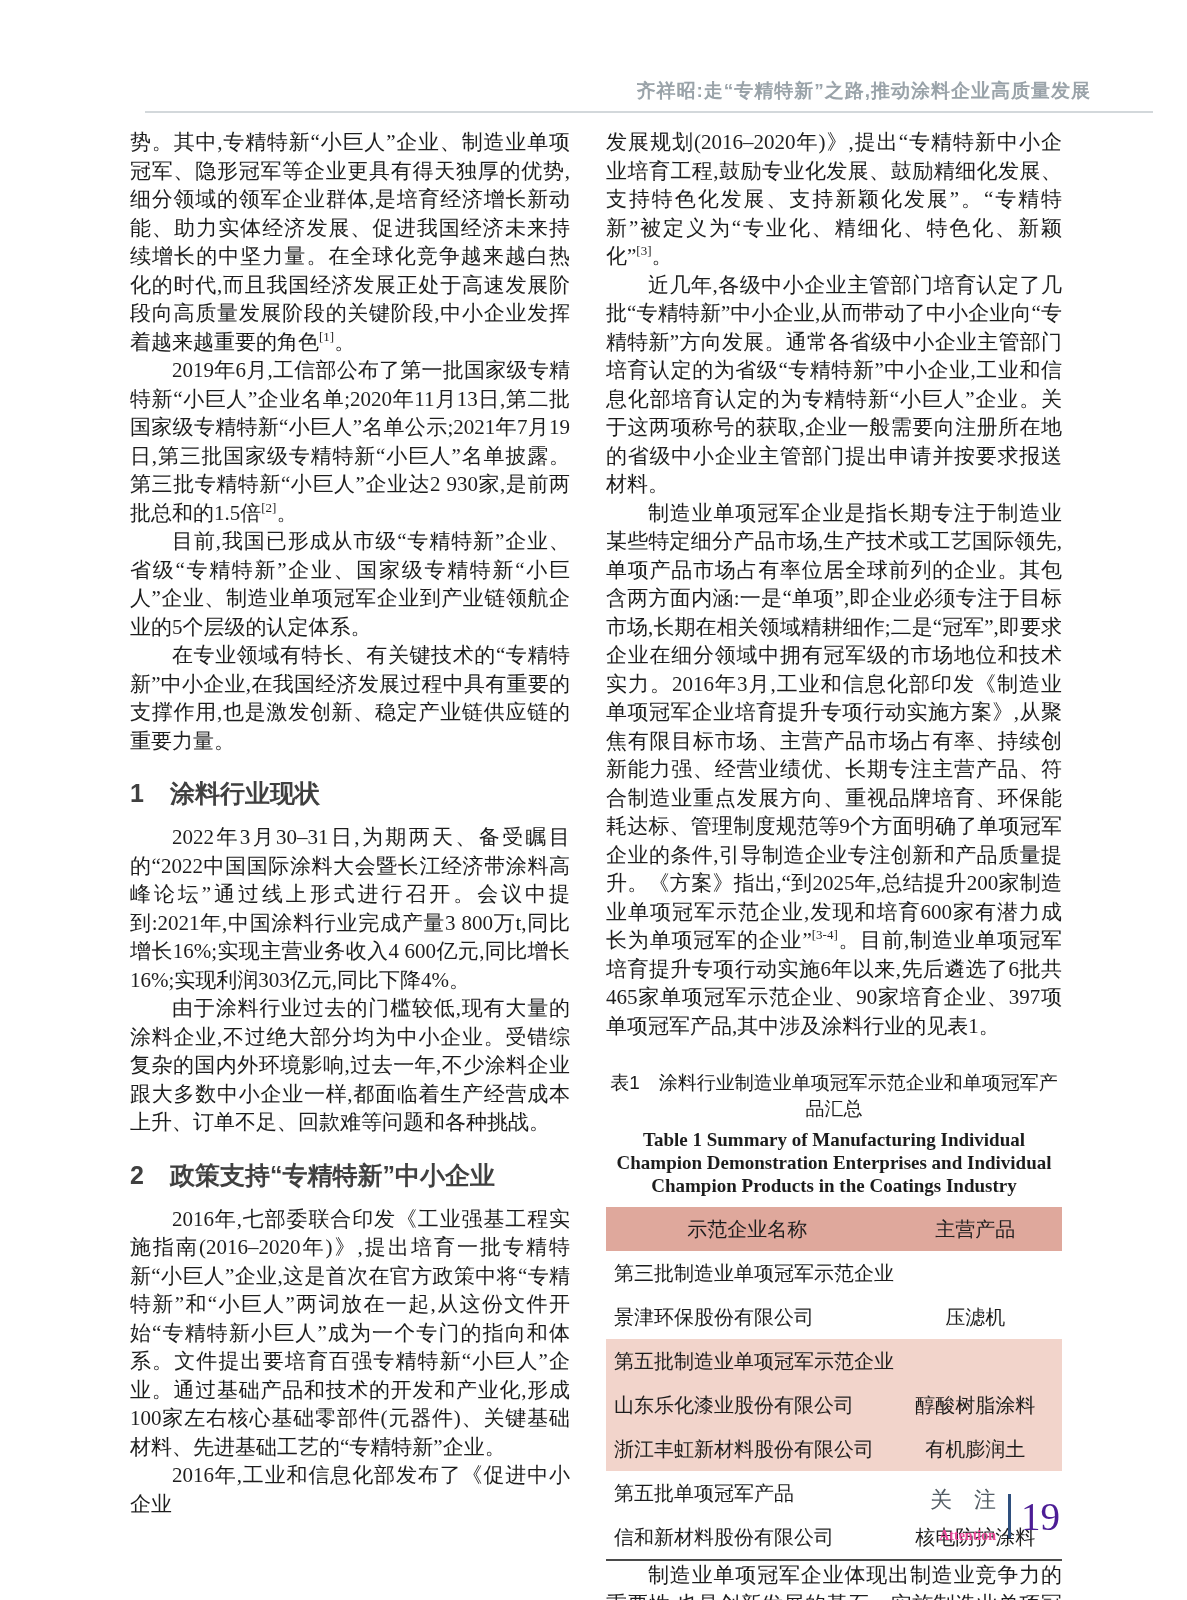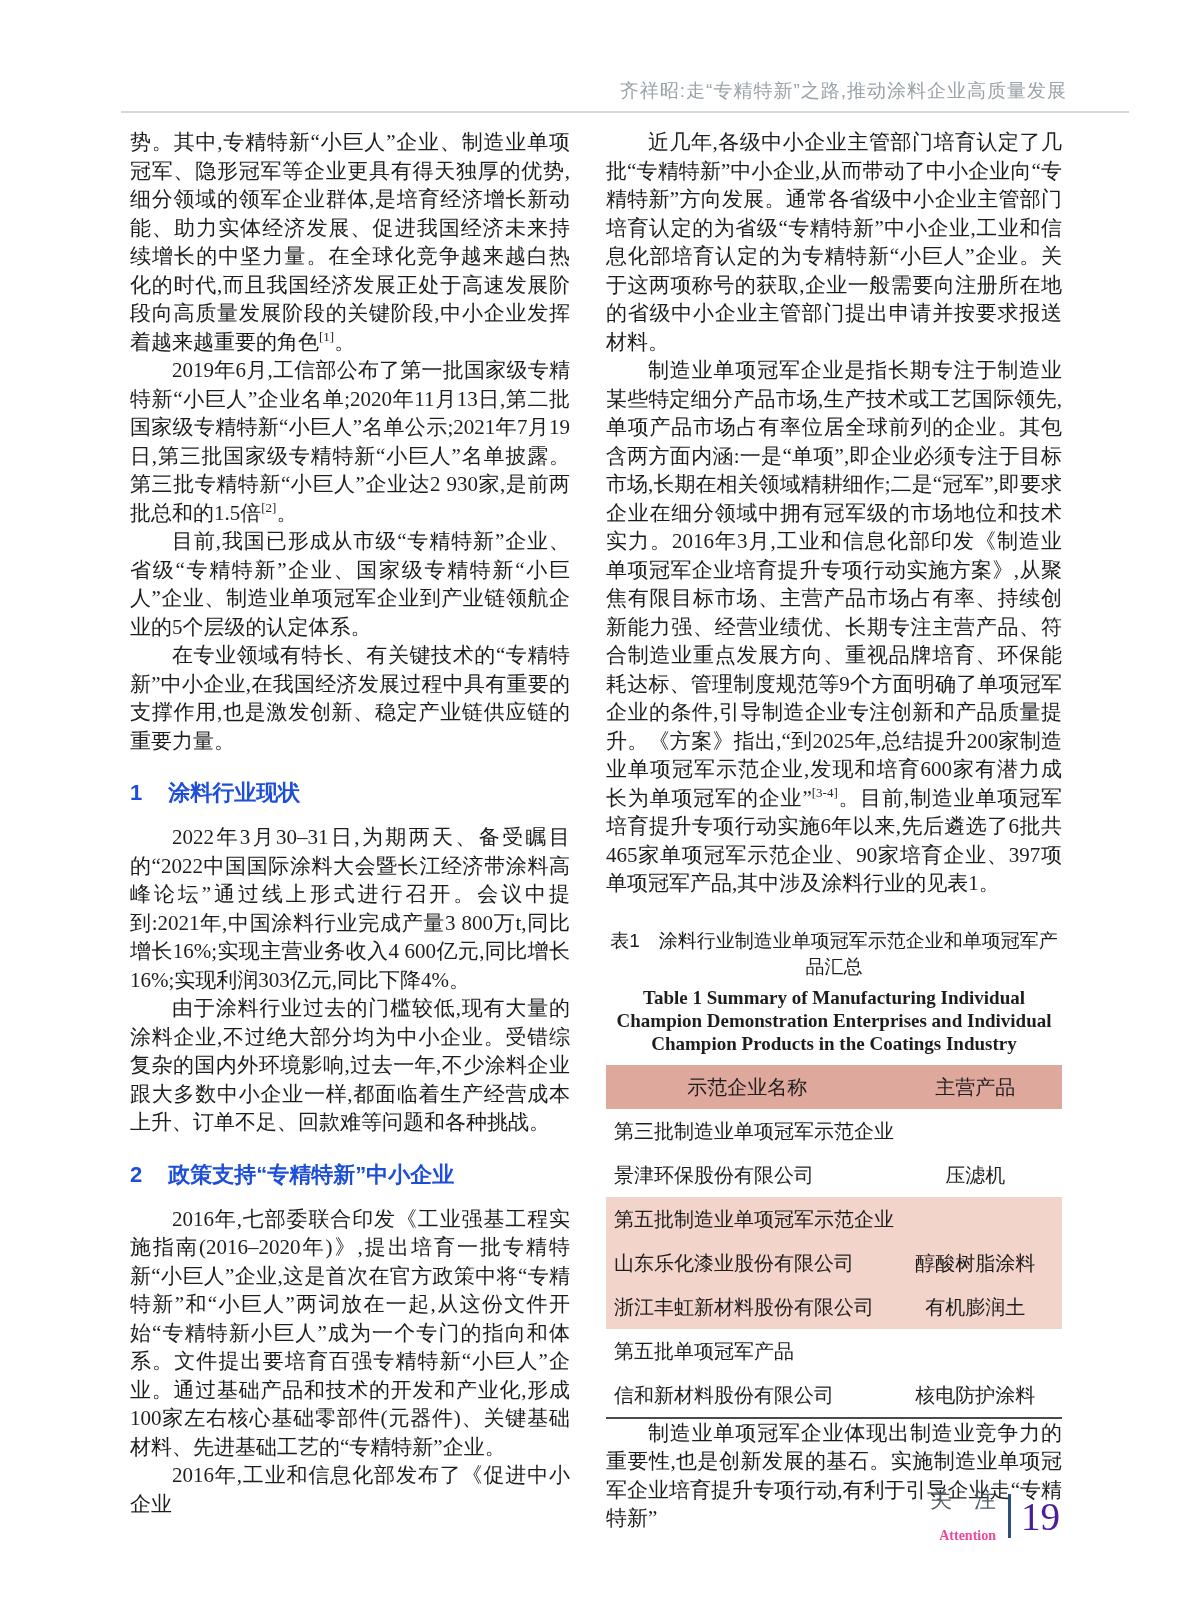--- a/index.html
+++ b/index.html
@@ -1,32 +1,32 @@
 <!DOCTYPE html>
 <html><head>
 <meta charset="utf-8">
 <style>
   html,body{margin:0;padding:0;background:#e8e8e8;}
   .page{position:relative;width:1187px;height:1600px;background:#ffffff;margin:0 auto;overflow:hidden;
         font-family:"Liberation Serif","DejaVu Serif",serif;color:#1d1d1d;}
   
-  .header{position:absolute;left:121px;top:78px;width:1008px;}
+  .header{position:absolute;left:145px;top:78px;width:1008px;font-weight:bold;}
   .running-title{text-align:right;padding-right:62px;font-size:19px;letter-spacing:1px;
                  color:#9aa3a9;font-family:"Liberation Sans","DejaVu Sans",sans-serif;}
   .header-rule{margin-top:7px;border-bottom:2px solid #d3d8db;}
   
   .content{position:absolute;left:130px;top:128px;width:932px;display:flex;gap:36px;}
   .col{font-size:21px;line-height:28.5px;text-align:justify;}
   .col-left{width:440px;}
   .col-right{width:456px;}
   .col p{margin:0;text-indent:2em;}
   .col p.no-indent{text-indent:0;}
   sup{font-size:13px;line-height:0;}
   .sec-heading{font-family:"Liberation Sans","DejaVu Sans",sans-serif;font-weight:bold;
-               font-size:22px;line-height:32px;color:#1d4ed8;margin:22px 0 14px 0;text-indent:0;}
+               font-size:25px;line-height:32px;color:#404040;margin:22px 0 14px 0;text-indent:0;}
   .sec-heading .sec-num{margin-right:26px;}
   
   .table-block{margin-top:30px;}
   .table-caption-cn{font-family:"Liberation Sans","DejaVu Sans",sans-serif;font-weight:normal;
                     font-size:19px;line-height:26px;text-align:center;}
   .table-caption-en{font-weight:bold;font-size:19px;line-height:23px;text-align:center;margin-top:6px;}
   table.champions{width:100%;border-collapse:collapse;margin-top:10px;font-size:20px;
                   border-bottom:2px solid #4a4a4a;}
   table.champions td,table.champions th{padding:8px;font-weight:normal;line-height:28px;height:28px;}
   tr.thead-row{background:#dfa89c;}
@@ -66,20 +66,21 @@
       <p>在专业领域有特长、有关键技术的“专精特新”中小企业,在我国经济发展过程中具有重要的支撑作用,也是激发创新、稳定产业链供应链的重要力量。</p>
       <div class="sec-heading"><span class="sec-num">1</span><span>涂料行业现状</span></div>
       <p>2022年3月30–31日,为期两天、备受瞩目的“2022中国国际涂料大会暨长江经济带涂料高峰论坛”通过线上形式进行召开。会议中提到:2021年,中国涂料行业完成产量3 800万t,同比增长16%;实现主营业务收入4 600亿元,同比增长16%;实现利润303亿元,同比下降4%。</p>
       <p>由于涂料行业过去的门槛较低,现有大量的涂料企业,不过绝大部分均为中小企业。受错综复杂的国内外环境影响,过去一年,不少涂料企业跟大多数中小企业一样,都面临着生产经营成本上升、订单不足、回款难等问题和各种挑战。</p>
       <div class="sec-heading"><span class="sec-num">2</span><span>政策支持“专精特新”中小企业</span></div>
       <p>2016年,七部委联合印发《工业强基工程实施指南(2016–2020年)》,提出培育一批专精特新“小巨人”企业,这是首次在官方政策中将“专精特新”和“小巨人”两词放在一起,从这份文件开始“专精特新小巨人”成为一个专门的指向和体系。文件提出要培育百强专精特新“小巨人”企业。通过基础产品和技术的开发和产业化,形成100家左右核心基础零部件(元器件)、关键基础材料、先进基础工艺的“专精特新”企业。</p>
       <p>2016年,工业和信息化部发布了《促进中小企业</p>
     </div>
 
     <div class="col col-right">
+      <p class="no-indent"><span>发展规划(2016–2020年)》,提出“专精特新中小企业培育工程,鼓励专业化发展、鼓励精细化发展、支持特色化发展、支持新颖化发展”。“专精特新”被定义为“专业化、精细化、特色化、新颖化”</span><sup>[3]</sup><span>。</span></p>
       <p>近几年,各级中小企业主管部门培育认定了几批“专精特新”中小企业,从而带动了中小企业向“专精特新”方向发展。通常各省级中小企业主管部门培育认定的为省级“专精特新”中小企业,工业和信息化部培育认定的为专精特新“小巨人”企业。关于这两项称号的获取,企业一般需要向注册所在地的省级中小企业主管部门提出申请并按要求报送材料。</p>
       <p><span>制造业单项冠军企业是指长期专注于制造业某些特定细分产品市场,生产技术或工艺国际领先,单项产品市场占有率位居全球前列的企业。其包含两方面内涵:一是“单项”,即企业必须专注于目标市场,长期在相关领域精耕细作;二是“冠军”,即要求企业在细分领域中拥有冠军级的市场地位和技术实力。2016年3月,工业和信息化部印发《制造业单项冠军企业培育提升专项行动实施方案》,从聚焦有限目标市场、主营产品市场占有率、持续创新能力强、经营业绩优、长期专注主营产品、符合制造业重点发展方向、重视品牌培育、环保能耗达标、管理制度规范等9个方面明确了单项冠军企业的条件,引导制造企业专注创新和产品质量提升。《方案》指出,“到2025年,总结提升200家制造业单项冠军示范企业,发现和培育600家有潜力成长为单项冠军的企业”</span><sup>[3-4]</sup><span>。目前,制造业单项冠军培育提升专项行动实施6年以来,先后遴选了6批共465家单项冠军示范企业、90家培育企业、397项单项冠军产品,其中涉及涂料行业的见表1。</span></p>
 
       <div class="table-block">
         <div class="table-caption-cn">表1　涂料行业制造业单项冠军示范企业和单项冠军产品汇总</div>
         <div class="table-caption-en">Table 1  Summary of Manufacturing Individual Champion Demonstration Enterprises and Individual Champion Products in the Coatings Industry</div>
         <table class="champions">
           <tbody>
             <tr class="thead-row">
               <th class="col-company">示范企业名称</th>

